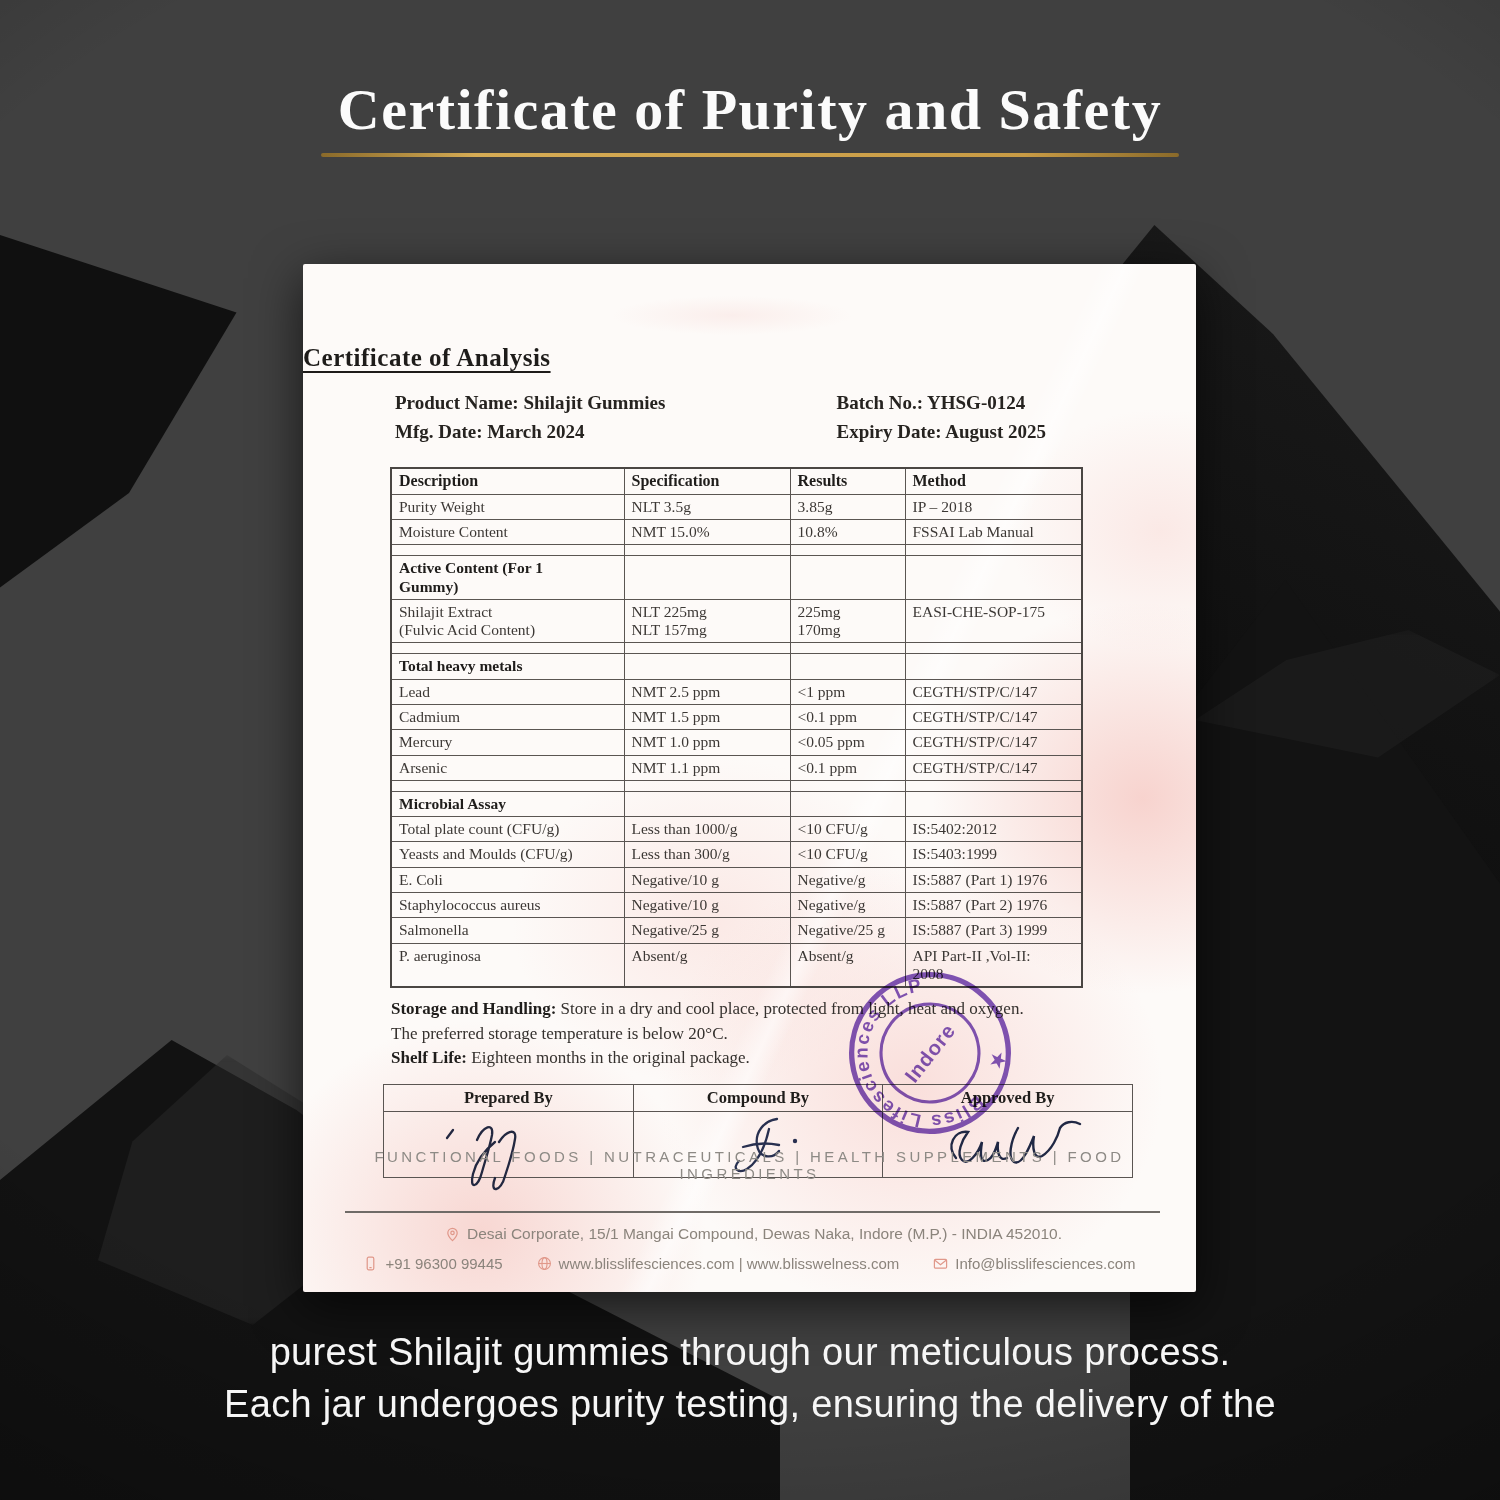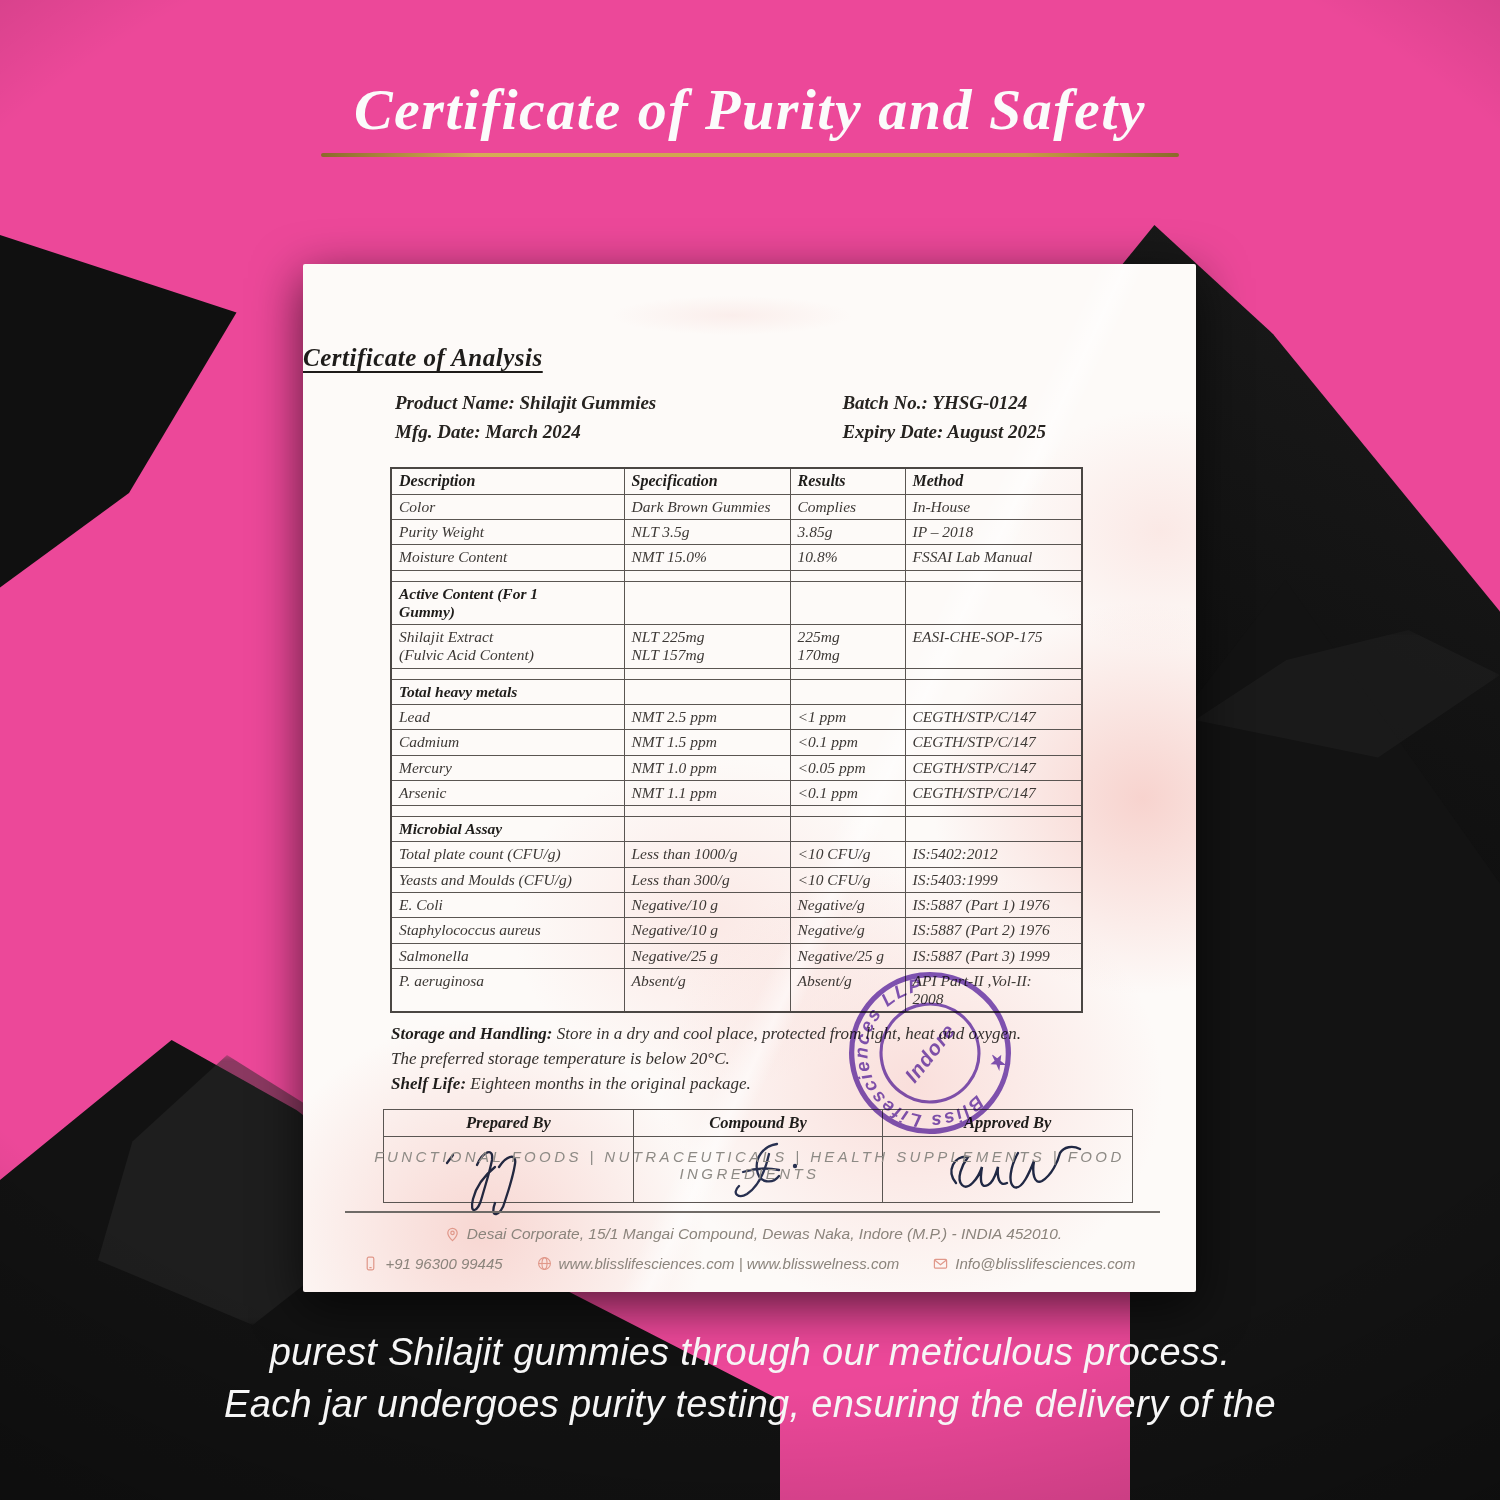--- a/index.html
+++ b/index.html
@@ -1,19 +1,19 @@
 <!DOCTYPE html>
 <html><head>
 <meta charset="utf-8">
 <style>
   * { margin:0; padding:0; box-sizing:border-box; }
   html,body { background:#000; }
   .stage {
     position:relative; width:1500px; height:1500px; overflow:hidden;
-    background:#ec4899; font-family:"Liberation Serif", serif;font-style:italic;
+    background:#404040; font-family:"Liberation Serif", serif;
   }
   
   .bg { position:absolute; inset:0; }
   .ridge { position:absolute; }
   #rA { left:960px; top:225px; width:540px; height:840px;
         background:linear-gradient(205deg,#1b1b1b 0%,#121212 50%,#0a0a0a 100%);
         clip-path:polygon(36% 0,58% 13%,100% 46%,100% 100%,0 100%,0 32%,17% 15%); }
   #rB { left:1130px; top:580px; width:370px; height:920px; background:#131313;
         clip-path:polygon(0 22%,42% 0,100% 33%,100% 100%,0 100%); }
   #rC { left:0; top:1000px; width:780px; height:500px; background:#121212;
@@ -140,26 +140,20 @@
         </colgroup>
       <thead>
         <tr>
           <th>Description</th>
           <th>Specification</th>
           <th>Results</th>
           <th>Method</th>
         </tr>
       </thead>
       <tbody>
-          <tr>
-            <td>Color</td>
-            <td>Dark Brown Gummies</td>
-            <td>Complies</td>
-            <td>In-House</td>
-          </tr>
           <tr>
             <td>Purity Weight</td>
             <td>NLT 3.5g</td>
             <td>3.85g</td>
             <td>IP – 2018</td>
           </tr>
           <tr>
             <td>Moisture Content</td>
             <td>NMT 15.0%</td>
             <td>10.8%</td>

